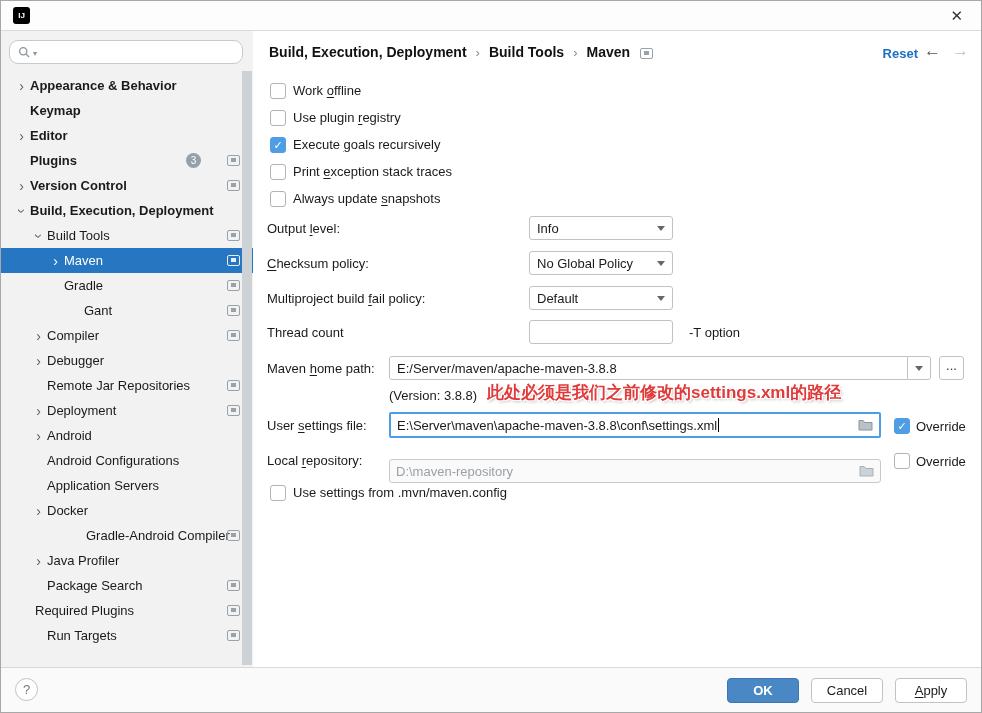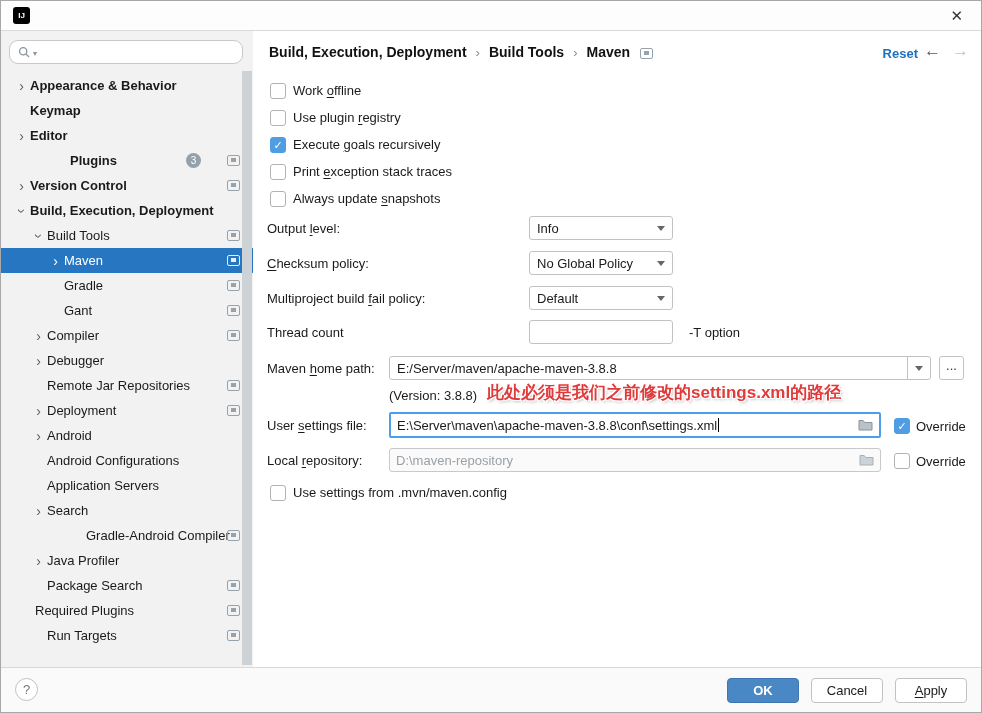--- a/index.html
+++ b/index.html
@@ -70,21 +70,21 @@
     background:#fff;display:flex;align-items:center;font-size:13px;color:#1a1a1a;}
   .cval{padding-left:7px;flex:1;white-space:nowrap;overflow:hidden;}
   .carrow{width:23px;height:100%;border-left:1px solid #c2c2c2;display:flex;align-items:center;justify-content:center;}
   .dots{position:absolute;left:686px;top:325px;width:25px;height:24px;border:1px solid #c2c2c2;border-radius:3px;
     background:#fff;font-size:13px;text-align:center;line-height:18px;color:#333;}
   .version{position:absolute;left:136px;top:357px;font-size:13px;color:#1a1a1a;}
   .annotation{position:absolute;left:234px;top:350px;font-size:17px;font-weight:bold;color:#e03b3b;white-space:nowrap;
     text-shadow:-1px -1px 0 #fff,1px -1px 0 #fff,-1px 1px 0 #fff,1px 1px 0 #fff,2px 2px 3px rgba(0,0,0,.25);}
   .input{position:absolute;left:136px;width:492px;background:#fff;display:flex;align-items:center;font-size:13px;color:#1a1a1a;justify-content:space-between;}
   .input.focus{top:381px;height:26px;border:2px solid #4d9ee8;border-radius:2px;}
-  .input.disabled{top:417px;height:24px;border:1px solid #c9c9c9;border-radius:3px;background:#fafafa;color:#9aa0a6;}
+  .input.disabled{top:428px;height:24px;border:1px solid #c9c9c9;border-radius:3px;background:#fafafa;color:#9aa0a6;}
   .ival{padding-left:6px;flex:1;white-space:nowrap;overflow:hidden;}
   .ival.tcaret::after{content:"";display:inline-block;width:1px;height:14px;background:#000;vertical-align:-2px;margin-left:1px;}
   .fold{padding-right:6px;display:flex;align-items:center;}
   .ovr{position:absolute;left:641px;display:flex;align-items:center;font-size:13px;color:#1a1a1a;}
   .ovr .cb{margin-right:6px;}
 
   
   .footer{position:absolute;left:0;right:0;bottom:0;height:45px;background:#fafafa;border-top:1px solid #d8d8d8;}
   .help{position:absolute;left:14px;top:10px;width:23px;height:23px;border-radius:50%;border:1px solid #c2c2c2;
     background:#fff;color:#777;font-size:13px;text-align:center;line-height:21px;}
@@ -123,21 +123,21 @@
           <div class="trow" style="padding-left: 14px;">
     <span class="chev none"></span>
     <span class="tlabel b">Keymap</span>
 
   </div>
           <div class="trow" style="padding-left: 14px;">
     <span class="chev">›</span>
     <span class="tlabel b">Editor</span>
 
   </div>
-          <div class="trow" style="padding-left: 14px; margin-left: 40px;">
+          <div class="trow" style="padding-left: 14px;">
     <span class="chev none"></span>
     <span class="tlabel b">Plugins</span>
     <span class="badge">3</span>
     <span class="win-icon tree-ic"></span>
   </div>
           <div class="trow" style="padding-left: 14px;">
     <span class="chev">›</span>
     <span class="tlabel b">Version Control</span>
 
     <span class="win-icon tree-ic"></span>
@@ -158,21 +158,21 @@
     <span class="tlabel">Maven</span>
 
     <span class="win-icon tree-ic"></span>
   </div>
           <div class="trow" style="padding-left: 48px;">
     <span class="chev none"></span>
     <span class="tlabel">Gradle</span>
 
     <span class="win-icon tree-ic"></span>
   </div>
-          <div class="trow" style="padding-left: 48px;">
+          <div class="trow" style="padding-left: 48px; margin-left: 20px;">
     <span class="chev none"></span>
     <span class="tlabel">Gant</span>
 
     <span class="win-icon tree-ic"></span>
   </div>
           <div class="trow" style="padding-left: 31px;">
     <span class="chev">›</span>
     <span class="tlabel">Compiler</span>
 
     <span class="win-icon tree-ic"></span>
@@ -204,21 +204,21 @@
     <span class="tlabel">Android Configurations</span>
 
   </div>
           <div class="trow" style="padding-left: 31px;">
     <span class="chev none"></span>
     <span class="tlabel">Application Servers</span>
 
   </div>
           <div class="trow" style="padding-left: 31px;">
     <span class="chev">›</span>
-    <span class="tlabel">Search</span>
+    <span class="tlabel">Docker</span>
 
   </div>
           <div class="trow" style="padding-left: 46px; margin-left: 24px;">
     <span class="chev none"></span>
     <span class="tlabel">Gradle-Android Compiler</span>
 
     <span class="win-icon tree-ic"></span>
   </div>
           <div class="trow" style="padding-left: 31px;">
     <span class="chev">›</span>

